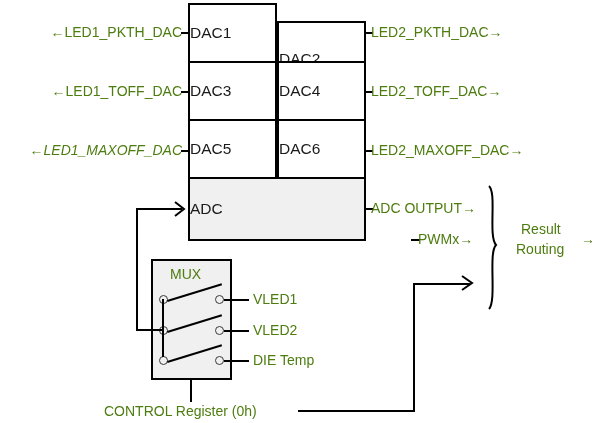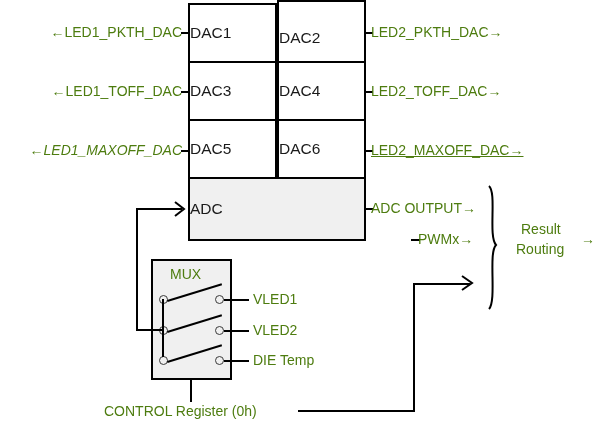--- a/index.html
+++ b/index.html
@@ -59,21 +59,21 @@
   .ar{fill:none;stroke:#000;stroke-width:2;}
 </style>
 </head>
 <body>
 
 <div id="stage">
 
   <div class="blk" style="left:188px;top:3px;width:89px;height:60px;">
     <span>DAC1</span>
   </div>
-  <div class="blk" style="left:277px;top:0;width:89px;height:76px;">
+  <div class="blk" style="left:277px;top:21px;width:89px;height:76px;">
     <span>DAC2</span>
   </div>
 
   <div class="blk" style="left:188px;top:61px;width:89px;height:60px;">
     <span>DAC3</span>
   </div>
   <div class="blk" style="left:277px;top:61px;width:89px;height:60px;">
     <span>DAC4</span>
   </div>
 
@@ -97,21 +97,21 @@
   <div class="lbl r" style="left:0px;top:143px;width:182px;font-style:italic;">←LED1_MAXOFF_DAC</div>
   <div class="stub" style="left:181px;top:150px;"></div>
 
   <div class="stub" style="left:364px;top:32px;"></div>
   <div class="lbl" style="left:371px;top:25px;">LED2_PKTH_DAC→</div>
 
   <div class="stub" style="left:364px;top:91px;"></div>
   <div class="lbl" style="left:371px;top:84px;">LED2_TOFF_DAC→</div>
 
   <div class="stub" style="left:364px;top:150px;"></div>
-  <div class="lbl" style="left:371px;top:143px;text-decoration:underline;">LED2_MAXOFF_DAC→</div>
+  <div class="lbl" style="left:371px;top:143px;">LED2_MAXOFF_DAC→</div>
 
   <div class="stub" style="left:364px;top:208px;"></div>
   <div class="lbl" style="left:371px;top:201px;">ADC OUTPUT→</div>
 
   <div class="stub" style="left:411px;top:239px;"></div>
   <div class="lbl" style="left:418px;top:232px;">PWMx→</div>
 
   <div class="lbl" style="left:521px;top:222px;text-align:center;">Result</div>
   <div class="lbl" style="left:516px;top:242px;text-align:center;">Routing</div>
   <div class="lbl" style="left:581px;top:232px;">→</div>

